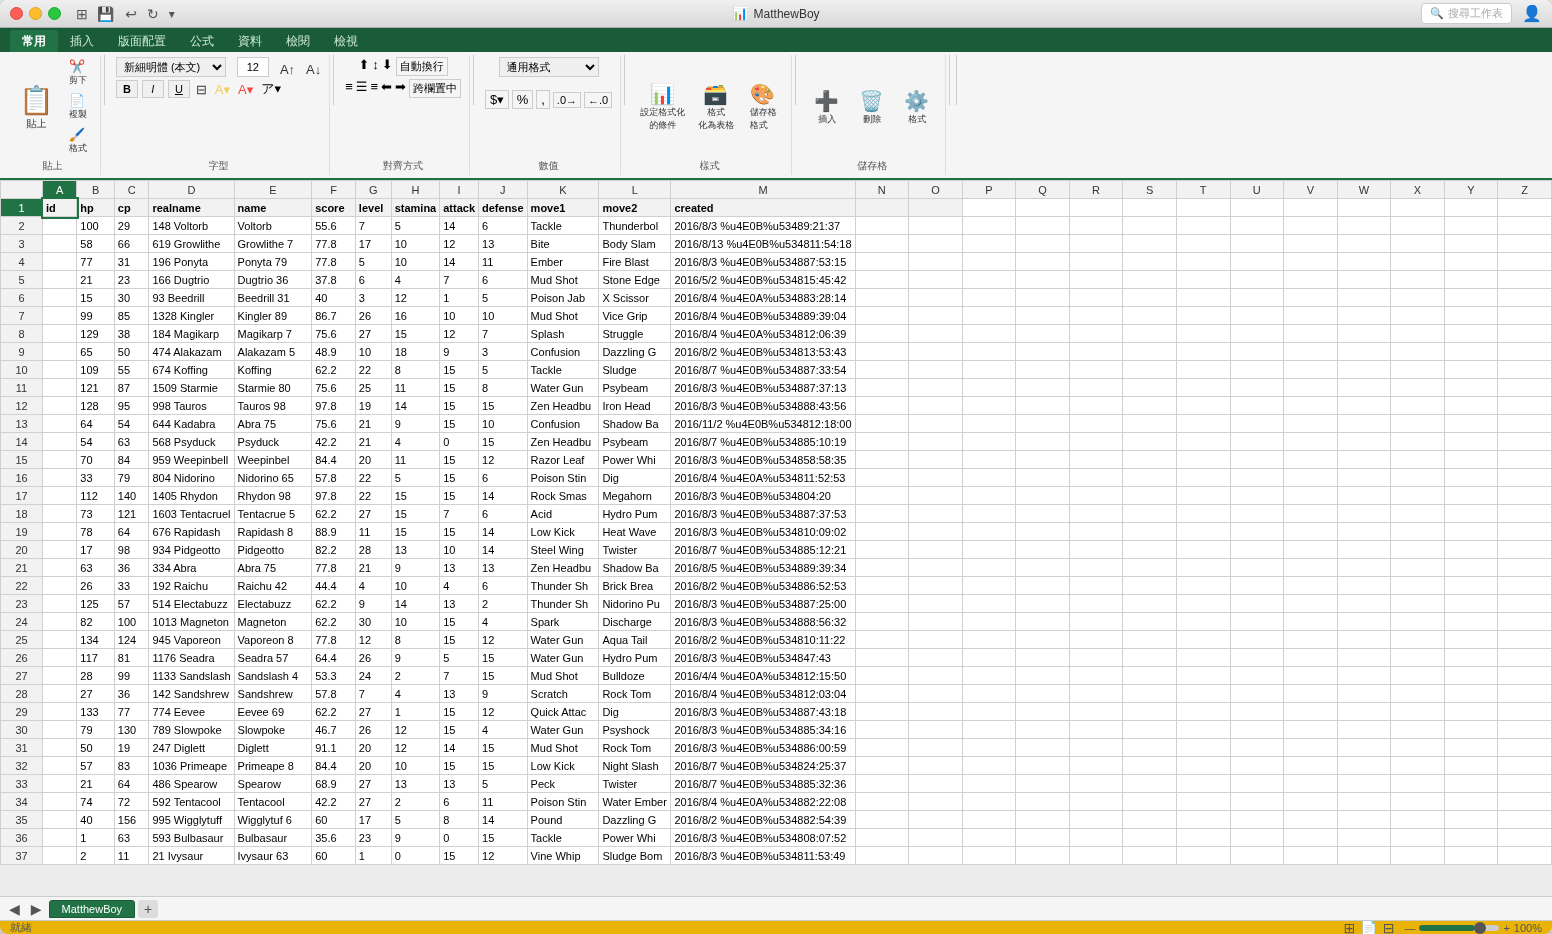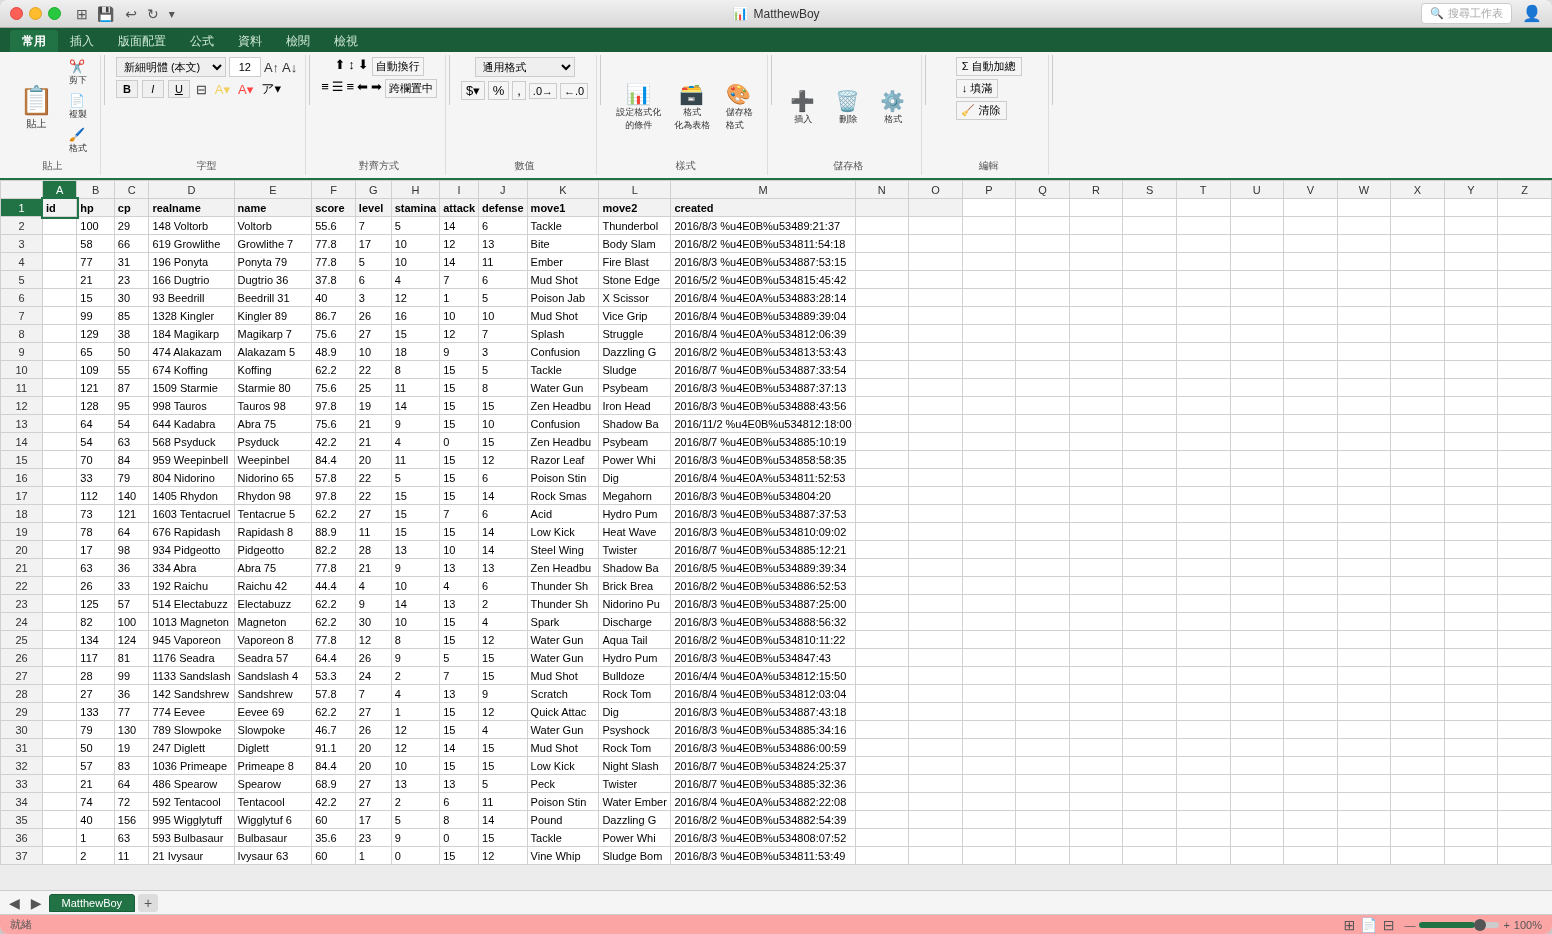--- a/index.html
+++ b/index.html
@@ -195,23 +195,23 @@
       cursor: pointer;
       font-size: 14px;
       color: #555;
     }
 
     
     .status-bar {
       display: flex;
       align-items: center;
       justify-content: space-between;
-      background: #fca5a5;
+      background: #eab308;
       border-top: 1px solid #ccc;
-      height: 20px;
+      height: 14px;
       padding: 0 10px;
       font-size: 11px;
       color: #555;
     }
     .status-right { display: flex; align-items: center; gap: 10px; }
     .view-icons { display: flex; gap: 5px; }
     .view-icon { font-size: 14px; cursor: pointer; }
     .zoom-ctrl { display: flex; align-items: center; gap: 4px; font-size: 11px; }
 
     
@@ -324,21 +324,21 @@
           </div>
         </div>
       </div>
       <span class="ribbon-group-label">貼上</span>
     </div>
 
     <div class="ribbon-divider"></div>
 
     <div class="ribbon-group" style="min-width:180px;">
       <div class="ribbon-group-content" style="flex-direction:column;align-items:flex-start;gap:3px;">
-        <div style="display:flex;gap:3px;align-items:center;">
+        <div style="display:flex;gap:11px;align-items:flex-end;">
           <select class="font-selector">
             <option>新細明體 (本文)</option>
           </select>
           <input class="font-size-box" value="12" style="">
           <span style="font-size:13px;cursor:pointer;color:#333;">A↑</span>
           <span style="font-size:13px;cursor:pointer;color:#333;">A↓</span>
         </div>
         <div style="display:flex;gap:4px;align-items:center;">
           <button style="font-weight:bold;width:22px;height:18px;border:1px solid #ccc;background:#f0f0f0;cursor:pointer;font-size:11px;">B</button>
           <button style="font-style:italic;width:22px;height:18px;border:1px solid #ccc;background:#f0f0f0;cursor:pointer;font-size:11px;">I</button>
@@ -370,21 +370,21 @@
           <span style="font-size:13px;cursor:pointer;">➡</span>
           <span style="font-size:11px;cursor:pointer;padding:1px 3px;border:1px solid #ccc;">跨欄置中</span>
         </div>
       </div>
       <span class="ribbon-group-label">對齊方式</span>
     </div>
 
     <div class="ribbon-divider"></div>
 
     <div class="ribbon-group" style="min-width:110px;">
-      <div class="ribbon-group-content" style="flex-direction:column;gap:4px;">
+      <div class="ribbon-group-content" style="flex-direction:column;gap:13px;">
         <select class="format-select">
           <option>通用格式</option>
         </select>
         <div style="display:flex;gap:3px;align-items:center;">
           <span style="font-size:13px;cursor:pointer;padding:1px 4px;border:1px solid #ccc;">$▾</span>
           <span style="font-size:13px;cursor:pointer;padding:1px 4px;border:1px solid #ccc;">%</span>
           <span style="font-size:13px;cursor:pointer;padding:1px 4px;border:1px solid #ccc;">,</span>
           <span style="font-size:11px;cursor:pointer;padding:1px 3px;border:1px solid #ccc;">.0→</span>
           <span style="font-size:11px;cursor:pointer;padding:1px 3px;border:1px solid #ccc;">←.0</span>
         </div>
@@ -427,34 +427,20 @@
         <div class="ribbon-btn ribbon-btn-large">
           <span style="font-size:20px;">⚙️</span>
           <span style="font-size:9px;">格式</span>
         </div>
       </div>
       <span class="ribbon-group-label">儲存格</span>
     </div>
 
     <div class="ribbon-divider"></div>
 
-    <div class="ribbon-group" style="min-width:120px;">
-      <div class="ribbon-group-content" style="flex-direction:column;gap:3px;align-items:flex-start;">
-        <div style="display:flex;gap:3px;">
-          <span style="font-size:11px;cursor:pointer;padding:1px 5px;border:1px solid #ccc;">Σ 自動加總</span>
-        </div>
-        <div style="display:flex;gap:3px;">
-          <span style="font-size:11px;cursor:pointer;padding:1px 5px;border:1px solid #ccc;">↓ 填滿</span>
-        </div>
-        <div style="display:flex;gap:3px;">
-          <span style="font-size:11px;cursor:pointer;padding:1px 5px;border:1px solid #ccc;">🧹 清除</span>
-        </div>
-      </div>
-      <span class="ribbon-group-label">編輯</span>
-    </div>
 
     <div class="ribbon-divider"></div>
 
   </div>
 
 
   <div class="main-area">
     <div class="table-scroll">
       <table>
         <colgroup>
@@ -583,21 +569,21 @@
               <td>66</td>
               <td>619 Growlithe</td>
               <td>Growlithe 7</td>
               <td>77.8</td>
               <td>17</td>
               <td>10</td>
               <td>12</td>
               <td>13</td>
               <td>Bite</td>
               <td>Body Slam</td>
-              <td>2016/8/2 %u4E0B%u534811:54:18</td>
+              <td>2016/8/13 %u4E0B%u534811:54:18</td>
               <td></td>
               <td></td>
               <td></td>
               <td></td>
               <td></td>
               <td></td>
               <td></td>
               <td></td>
               <td></td>
               <td></td>

